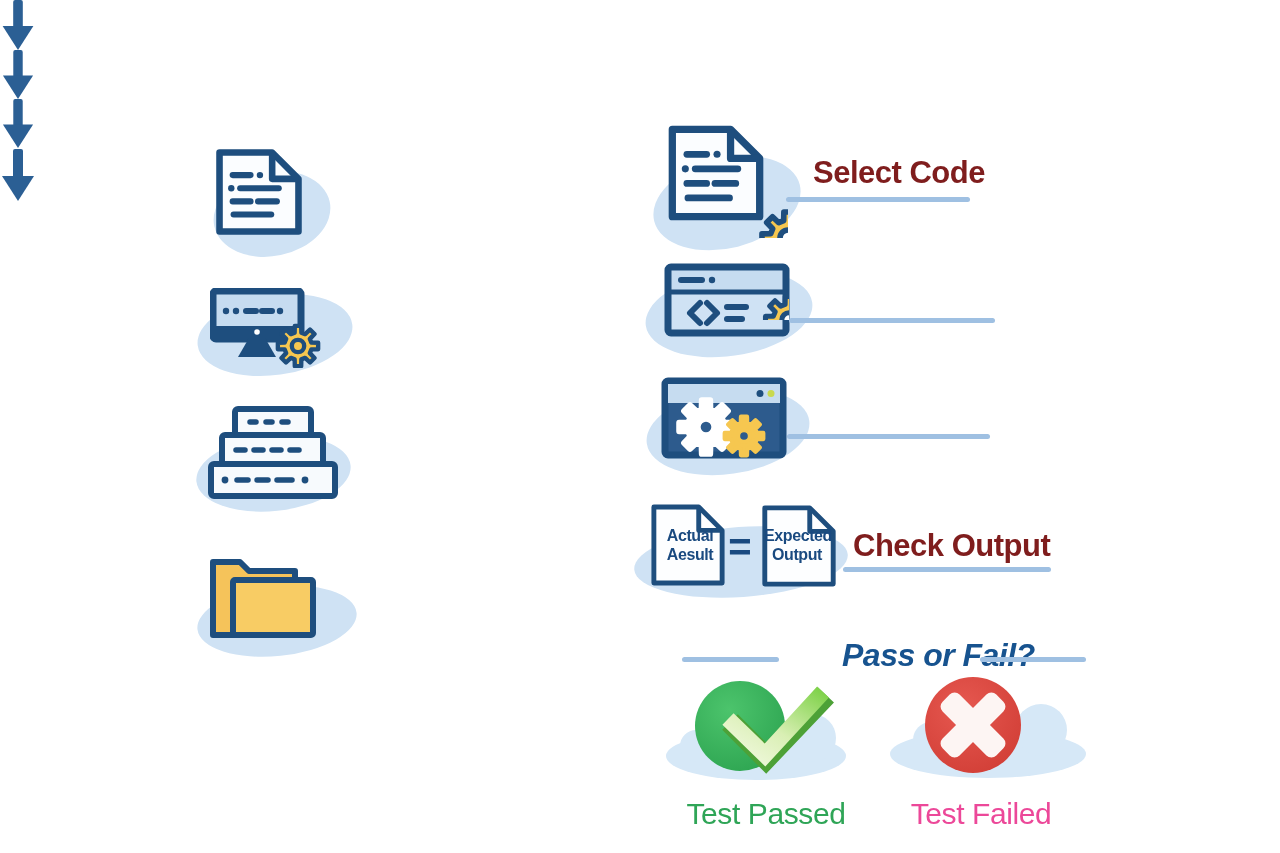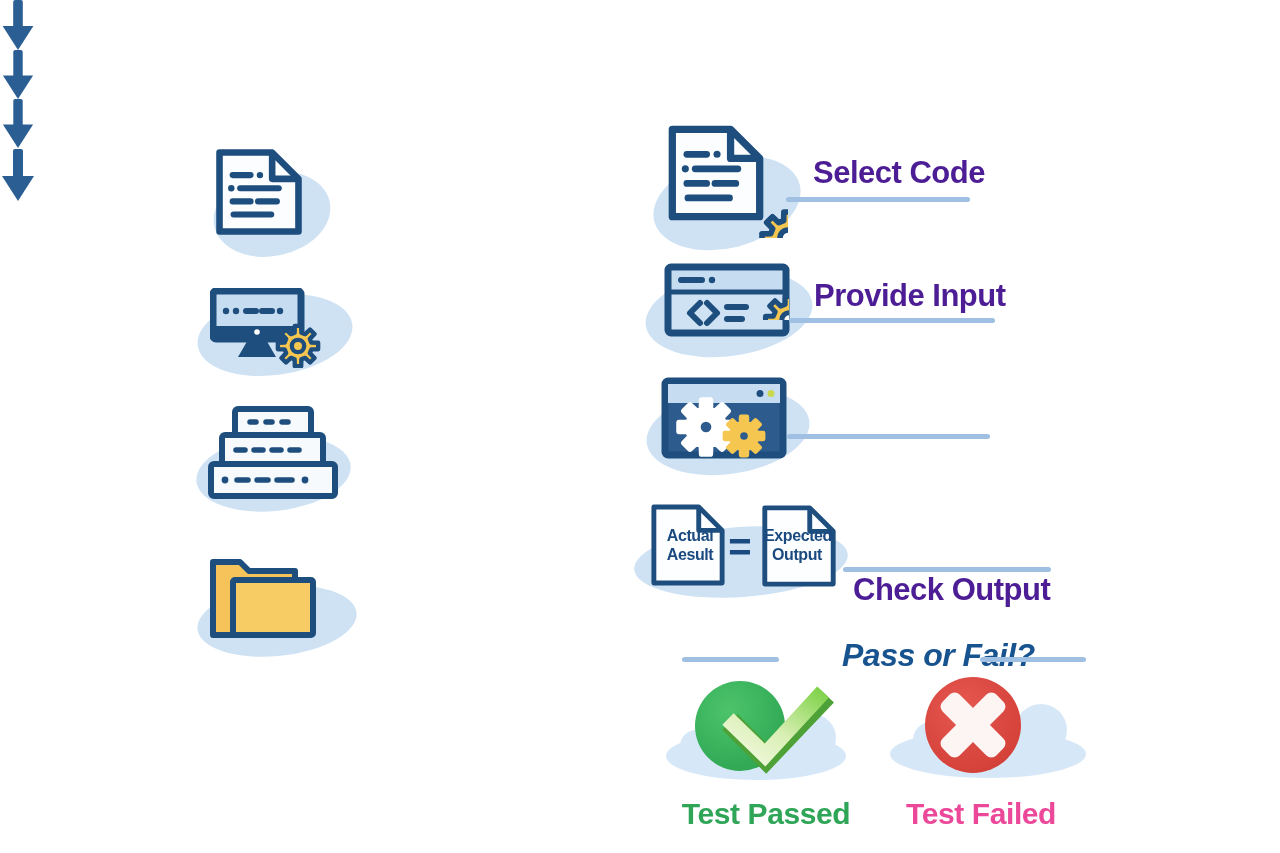--- a/index.html
+++ b/index.html
@@ -1,30 +1,30 @@
 <!DOCTYPE html>
 <html><head>
 <meta charset="utf-8">
 <style>
   html,body{margin:0;padding:0;background:#ffffff;}
   .stage{position:relative;width:1280px;height:853px;background:#ffffff;overflow:hidden;
          font-family:"Liberation Sans",sans-serif;}
   .abs{position:absolute;}
   .blob{position:absolute;background:#cfe2f4;border-radius:50%;}
-  .step-label{position:absolute;font-weight:700;font-size:31px;color:#4c1d95;
+  .step-label{position:absolute;font-weight:700;font-size:31px;color:#7f1d1d;
               letter-spacing:-0.5px;white-space:nowrap;}
   .underline{position:absolute;height:5px;background:#9fc0e2;border-radius:3px;}
   .doc-text{position:absolute;font-weight:700;font-size:16px;line-height:19px;color:#1a4a80;
             text-align:center;letter-spacing:-0.4px;}
   .equals{position:absolute;font-weight:700;font-size:40px;line-height:40px;color:#1a4a80;
           text-align:center;}
   .decision-label{position:absolute;font-weight:700;font-style:italic;font-size:32px;
                   color:#17538f;letter-spacing:-0.5px;white-space:nowrap;}
   .divider{position:absolute;height:5px;background:#9fc0e2;border-radius:3px;}
-  .outcome-label{position:absolute;font-weight:700;font-size:30px;letter-spacing:-0.4px;
+  .outcome-label{position:absolute;font-weight:400;font-size:30px;letter-spacing:-0.4px;
                  width:170px;text-align:center;white-space:nowrap;}
   .pass-label{color:#2fa557;}
   .fail-label{color:#ec4899;}
   svg{display:block;}
 </style>
 </head>
 <body>
 
 <div class="stage">
 
@@ -144,21 +144,20 @@
       <polyline points="43,40 53,50 43,60" stroke-linejoin="round"></polyline>
       <path d="M63 44 H82"></path>
         <path d="M63 56 H78"></path>
     </g>
     <circle cx="48" cy="17" r="3.2" fill="#1e4e7e"></circle>
     <rect x="4" y="4" width="118" height="66" rx="3" fill="none" stroke="#1e4e7e" stroke-width="7"></rect>
   </svg>
   <svg class="abs" style="left:733px;top:264px;" width="56" height="56" viewBox="-33 -33 66 66">
     <use href="#gear" style="--gb:#f6c750;--gh:#ffffff;--gs:#1e4e7e"></use>
   </svg>
-  <div class="step-label" style="left:814px;top:278px;">Provide Input</div>
   <div class="underline" style="left:789px;top:318px;width:206px;"></div>
   <svg class="arrow" style="left:867px;top:336px;" width="36" height="49" viewBox="0 0 36 52">
     <use href="#arrow-shape"></use>
   </svg>
 
   <div class="blob" style="left:646px;top:390px;width:164px;height:84px;transform:rotate(-8deg);"></div>
   <svg class="abs" style="left:661px;top:377px;" width="126" height="82" viewBox="0 0 126 82">
     <rect x="4" y="4" width="118" height="74" rx="3" fill="#2d5b8d" stroke="#1e4e7e" stroke-width="7"></rect>
     <rect x="7" y="7" width="112" height="19" fill="#c6dcf0"></rect>
     <circle cx="99" cy="16.5" r="3.5" fill="#1e4e7e"></circle>
@@ -178,21 +177,21 @@
   </svg>
   <div class="doc-text" style="left:658px;top:526px;width:64px;">
     <div>Actual</div>
     <div>Aesult</div>
   </div>
   <div class="equals" style="left:726px;top:527px;width:28px;">=</div>
   <div class="doc-text" style="left:764px;top:526px;width:66px;">
     <div>Expected</div>
     <div>Output</div>
   </div>
-  <div class="step-label" style="left:853px;top:528px;margin-top:44px;">Check Output</div>
+  <div class="step-label" style="left:853px;top:528px;">Check Output</div>
   <div class="underline" style="left:843px;top:567px;width:208px;"></div>
   <svg class="arrow" style="left:867px;top:583px;" width="36" height="54" viewBox="0 0 36 52">
     <use href="#arrow-shape"></use>
   </svg>
 
   <div class="divider" style="left:682px;top:657px;width:97px;"></div>
   <div class="decision-label" style="left:842px;top:637px;">Pass or Fail?</div>
   <div class="divider" style="left:980px;top:657px;width:106px;"></div>
 
   <svg class="abs" style="left:660px;top:668px;" width="190" height="115" viewBox="0 0 190 115">

